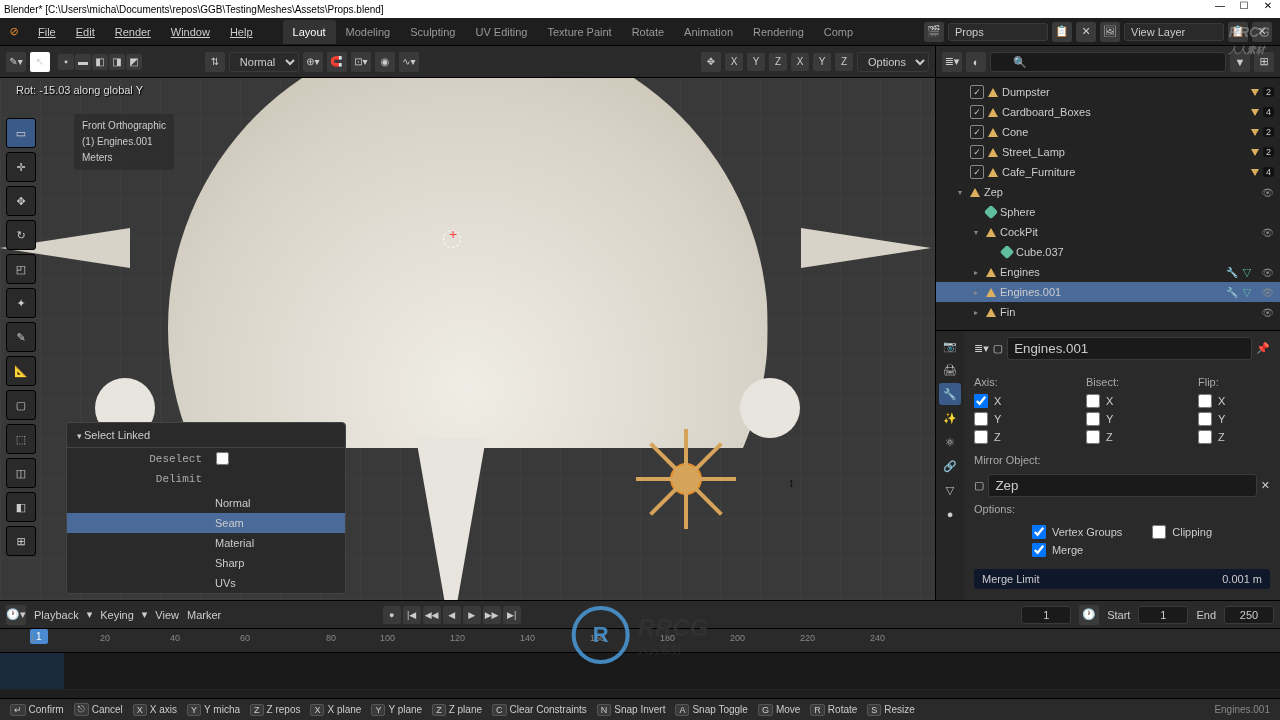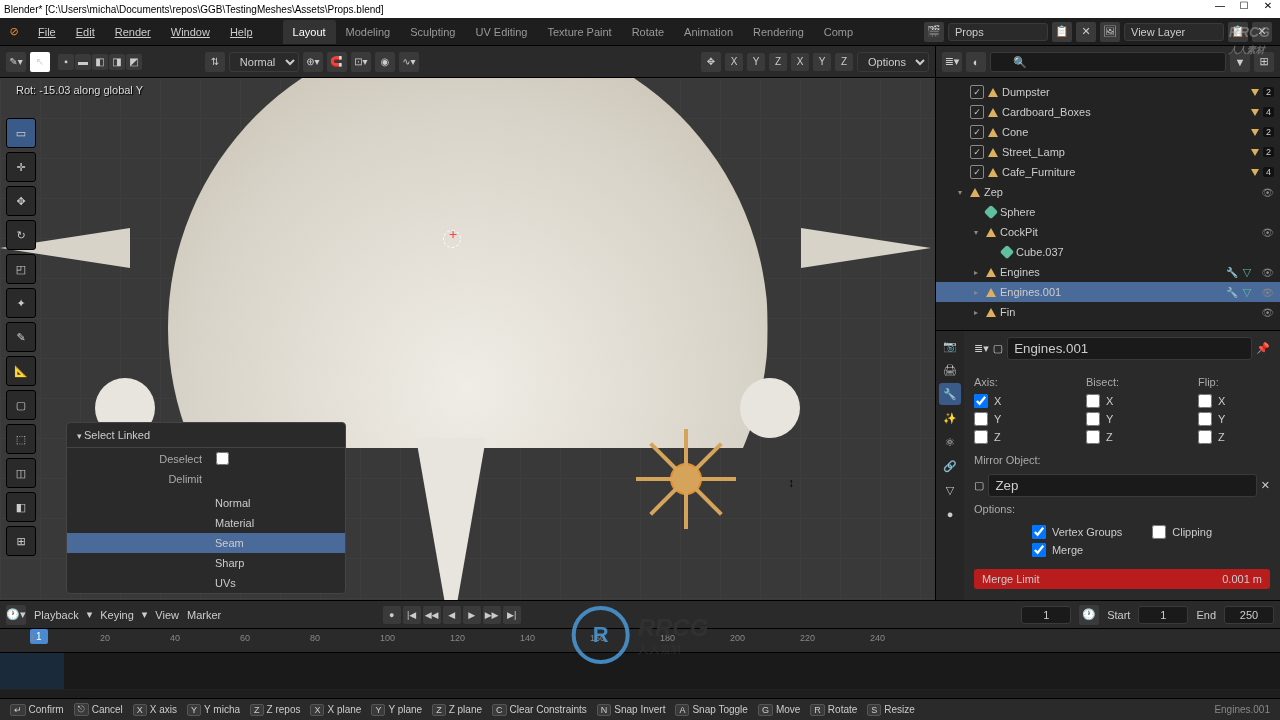--- a/index.html
+++ b/index.html
@@ -52,21 +52,21 @@
 .viewport .wing.right { right: 4px; top: 150px; clip-path: polygon(0 0, 100% 50%, 0 100%); }
 
 .toolbar-left { position: absolute; left: 6px; top: 40px; display: flex; flex-direction: column; gap: 4px; z-index: 5; }
 .toolbar-left .tool { width: 30px; height: 30px; background: #2a2a2a; border: 1px solid #000; border-radius: 3px; display: flex; align-items: center; justify-content: center; cursor: pointer; }
 .toolbar-left .tool.active { background: #3a5a8a; }
 
 .popup { position: absolute; left: 66px; bottom: 6px; width: 280px; background: #2a2a2a; border: 1px solid #444; border-radius: 4px; z-index: 10; }
 .popup .header { padding: 6px 10px; border-bottom: 1px solid #444; cursor: pointer; }
 .popup .header::before { content: "▾ "; font-size: 9px; }
 .popup .row { display: flex; align-items: center; padding: 4px 0; }
-.popup .row .label { width: 145px; text-align: right; padding-right: 10px; color: #aaa; }
+.popup .row .label { width: 145px; text-align: right; padding-right: 10px; color: #aaa; font-family: Liberation Mono, monospace; }
 .popup .row input[type=checkbox] { margin-left: 4px; }
 .popup .options { padding: 4px 0 0 0; }
 .popup .opt { padding: 4px 10px 4px 148px; cursor: pointer; }
 .popup .opt.active { background: #4a6a9a; }
 
 .outliner { flex: 1; background: #232323; overflow: hidden; }
 .outliner .olh { height: 32px; background: #2a2a2a; display: flex; align-items: center; padding: 0 6px; gap: 4px; border-bottom: 1px solid #000; }
 .outliner .olh input { flex: 1; background: #1a1a1a; border: 1px solid #3a3a3a; color: #ccc; padding: 3px 6px 3px 22px; border-radius: 3px; font-size: 11px; }
 .outliner .tree { padding: 4px 0; }
 .outliner .tree-row { display: flex; align-items: center; height: 20px; padding: 0 6px; cursor: pointer; position: relative; }
@@ -89,21 +89,21 @@
 .props .obj-row { display: flex; align-items: center; gap: 4px; margin-bottom: 10px; }
 .props .obj-row input { flex: 1; background: #1a1a1a; border: 1px solid #3a3a3a; color: #ccc; padding: 3px 6px; border-radius: 3px; }
 .props .section-label { color: #aaa; margin: 6px 0; }
 .props .three-col { display: flex; gap: 40px; }
 .props .three-col .col { flex: 1; }
 .props .chk-row { display: flex; align-items: center; gap: 6px; margin: 4px 0; }
 .props .chk-row input { width: 14px; height: 14px; }
 .props .mirror-obj { display: flex; align-items: center; gap: 4px; margin-top: 8px; }
 .props .mirror-obj input { flex: 1; background: #1a1a1a; border: 1px solid #3a3a3a; color: #ccc; padding: 3px 6px; border-radius: 3px; }
 .props .two-col { display: flex; gap: 30px; margin-top: 6px; justify-content: center; }
-.props .merge-row { display: flex; align-items: center; background: #b91c1c; border-radius: 3px; padding: 4px 8px; margin-top: 8px; }
+.props .merge-row { display: flex; align-items: center; background: #0f172a; border-radius: 3px; padding: 4px 8px; margin-top: 8px; }
 .props .merge-row .val { margin-left: auto; }
 
 .timeline { height: 90px; background: #232323; border-top: 1px solid #000; }
 .timeline .tlh { height: 28px; background: #2a2a2a; display: flex; align-items: center; padding: 0 6px; gap: 8px; border-bottom: 1px solid #000; font-size: 11px; }
 .timeline .tlh .play-ctrls { display: flex; gap: 2px; }
 .timeline .tlh .play-ctrls .pc { width: 18px; height: 18px; background: #3a3a3a; border-radius: 2px; display: flex; align-items: center; justify-content: center; cursor: pointer; font-size: 9px; }
 .timeline .tlh input { background: #1a1a1a; border: 1px solid #3a3a3a; color: #ccc; padding: 2px 6px; border-radius: 3px; width: 50px; text-align: center; font-size: 11px; }
 .timeline .tlh .spacer { flex: 1; }
 .timeline .ruler { height: 24px; display: flex; position: relative; border-bottom: 1px solid #000; background: #2a2a2a; }
 .timeline .ruler .tick { position: absolute; top: 4px; font-size: 9px; color: #888; }
@@ -211,20 +211,25 @@
         <div class="blade" style="transform:rotate(45deg)"></div>
         <div class="blade" style="transform:rotate(90deg)"></div>
         <div class="blade" style="transform:rotate(135deg)"></div>
         <div class="blade" style="transform:rotate(180deg)"></div>
         <div class="blade" style="transform:rotate(225deg)"></div>
         <div class="blade" style="transform:rotate(270deg)"></div>
         <div class="blade" style="transform:rotate(315deg)"></div>
       </div>
       <div class="resize-arrow">↕</div>
       <div class="info">Rot: -15.03 along global Y</div>
+      <div class="overlay-info">
+        <div>Front Orthographic</div>
+        <div>(1) Engines.001</div>
+        <div>Meters</div>
+      </div>
       <div class="toolbar-left">
         <div class="tool active">▭</div>
         <div class="tool">✛</div>
         <div class="tool">✥</div>
         <div class="tool">↻</div>
         <div class="tool">◰</div>
         <div class="tool">✦</div>
         <div class="tool">✎</div>
         <div class="tool">📐</div>
         <div class="tool">▢</div>
@@ -237,22 +242,22 @@
         <div class="header">Select Linked</div>
         <div class="row">
           <div class="label">Deselect</div>
           <input type="checkbox" style="">
         </div>
         <div class="row">
           <div class="label">Delimit</div>
         </div>
         <div class="options" id="popup-opts">
             <div class="opt">Normal</div>
+            <div class="opt active">Seam</div>
             <div class="opt">Material</div>
-            <div class="opt active">Seam</div>
             <div class="opt">Sharp</div>
             <div class="opt">UVs</div>
           </div>
       </div>
     </div>
   </div>
 
   <div class="right-area">
     <div class="outliner">
       <div class="olh">
@@ -497,21 +502,21 @@
     <input value="1" style="">
     <span>End</span>
     <input value="250" style="">
   </div>
   <div class="ruler" id="ruler">
     <div class="playhead">1</div>
   <span class="tick" style="left: 30px;">1</span>
       <span class="tick" style="left: 100px;">20</span>
       <span class="tick" style="left: 170px;">40</span>
       <span class="tick" style="left: 240px;">60</span>
-      <span class="tick" style="left: 310px;">80</span>
+      <span class="tick" style="left: 326px;">80</span>
       <span class="tick" style="left: 380px;">100</span>
       <span class="tick" style="left: 450px;">120</span>
       <span class="tick" style="left: 520px;">140</span>
       <span class="tick" style="left: 590px;">160</span>
       <span class="tick" style="left: 660px;">180</span>
       <span class="tick" style="left: 730px;">200</span>
       <span class="tick" style="left: 800px;">220</span>
       <span class="tick" style="left: 870px;">240</span>
     </div>
   <div class="track"></div>

